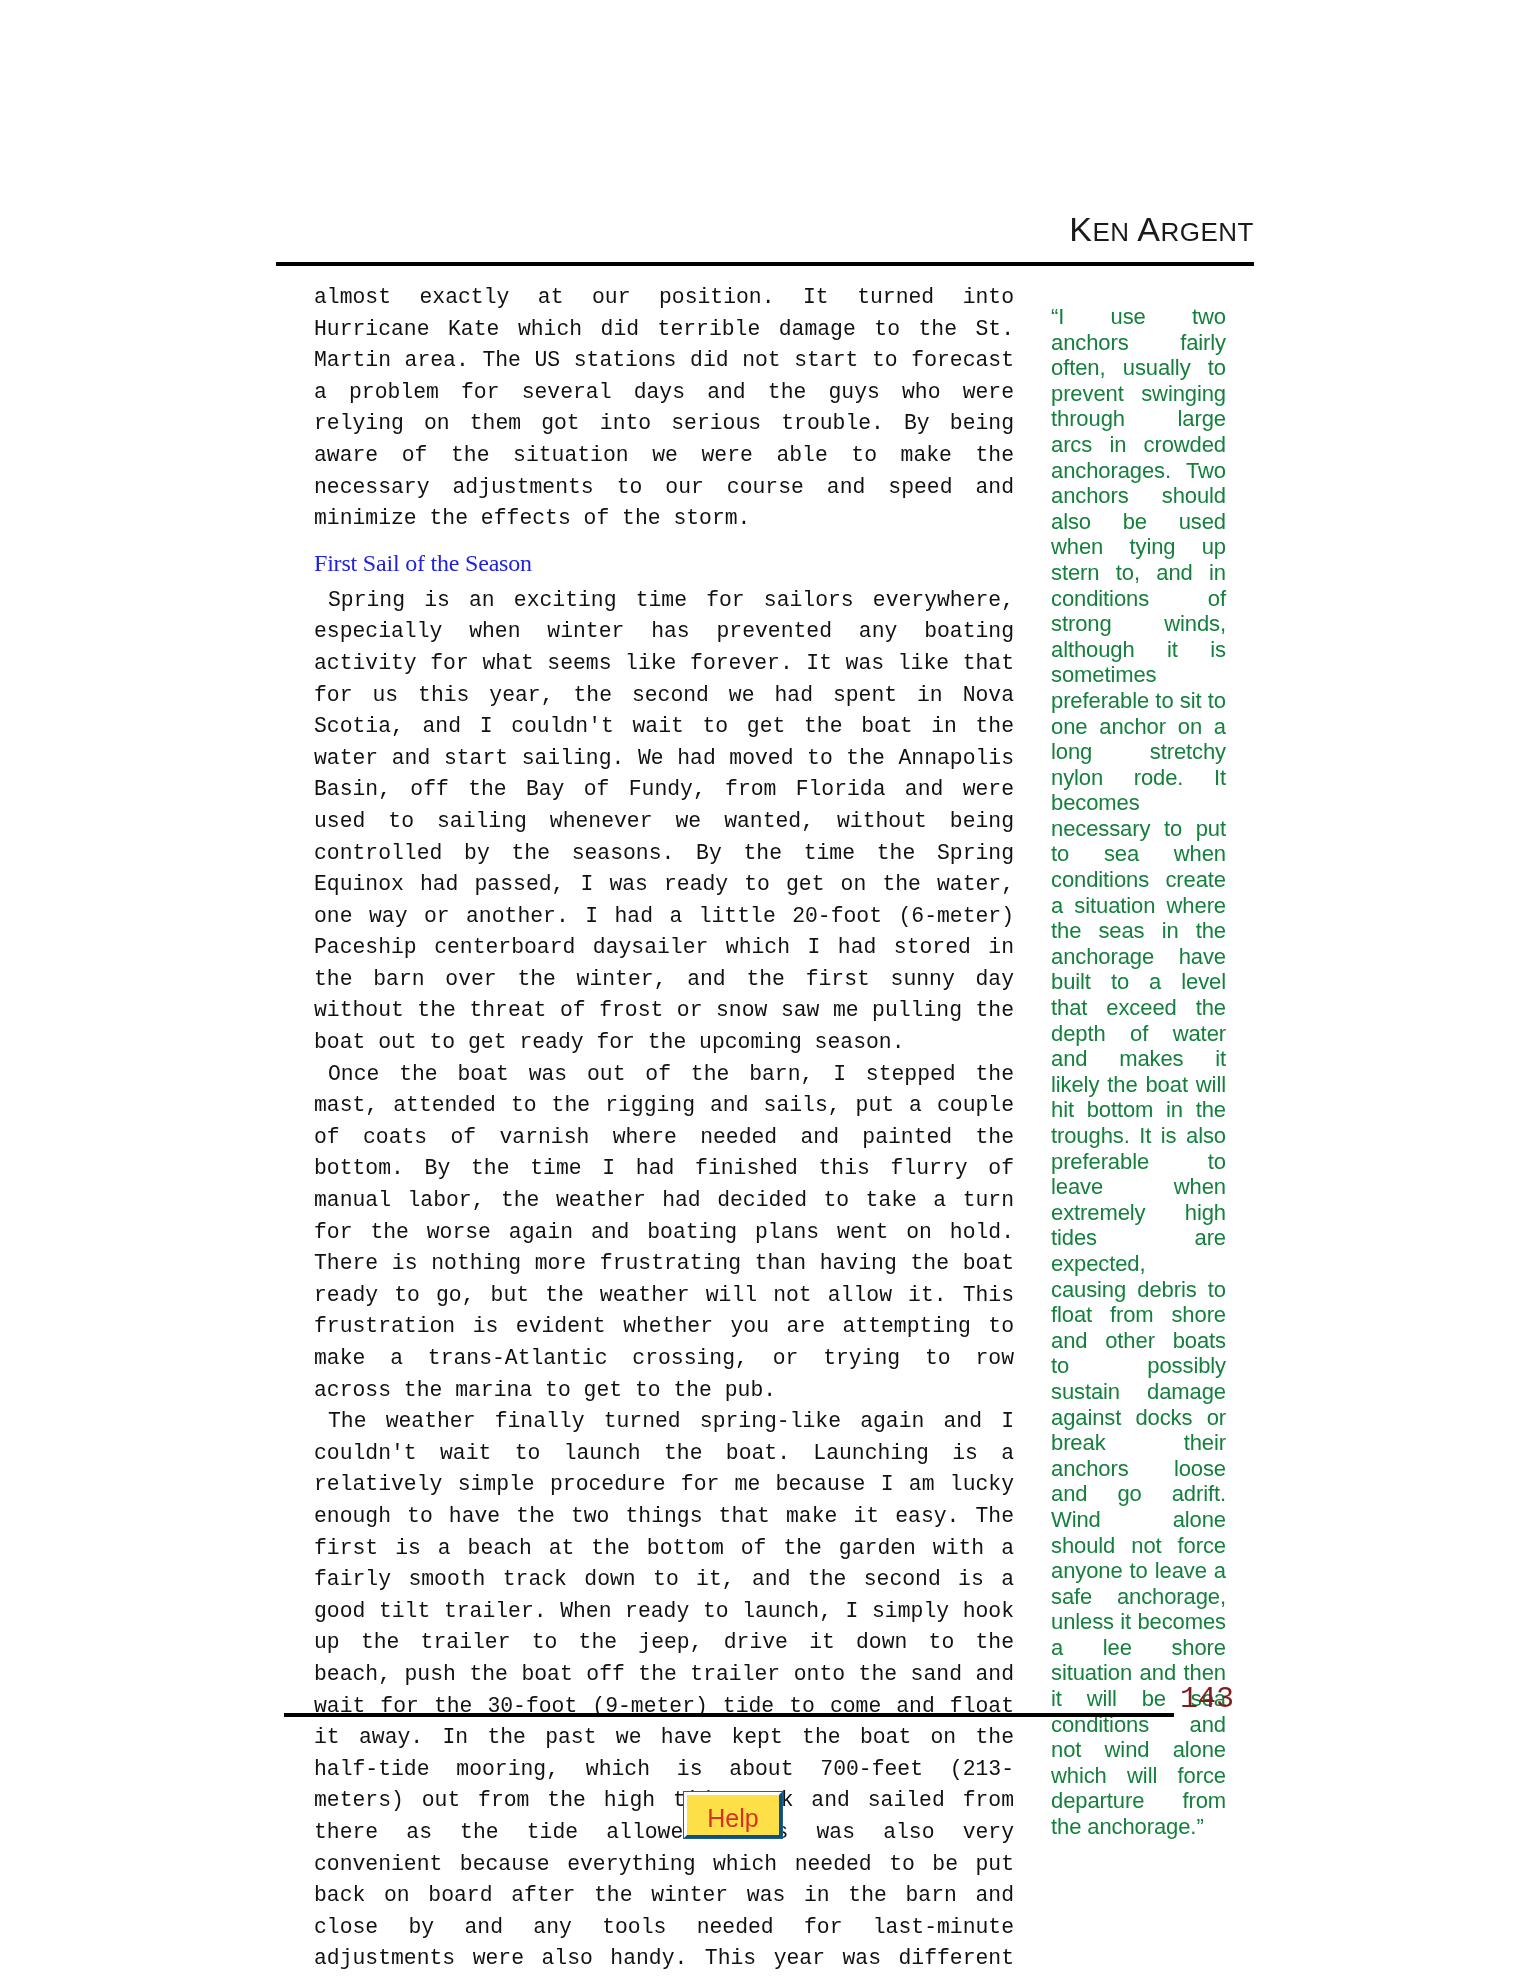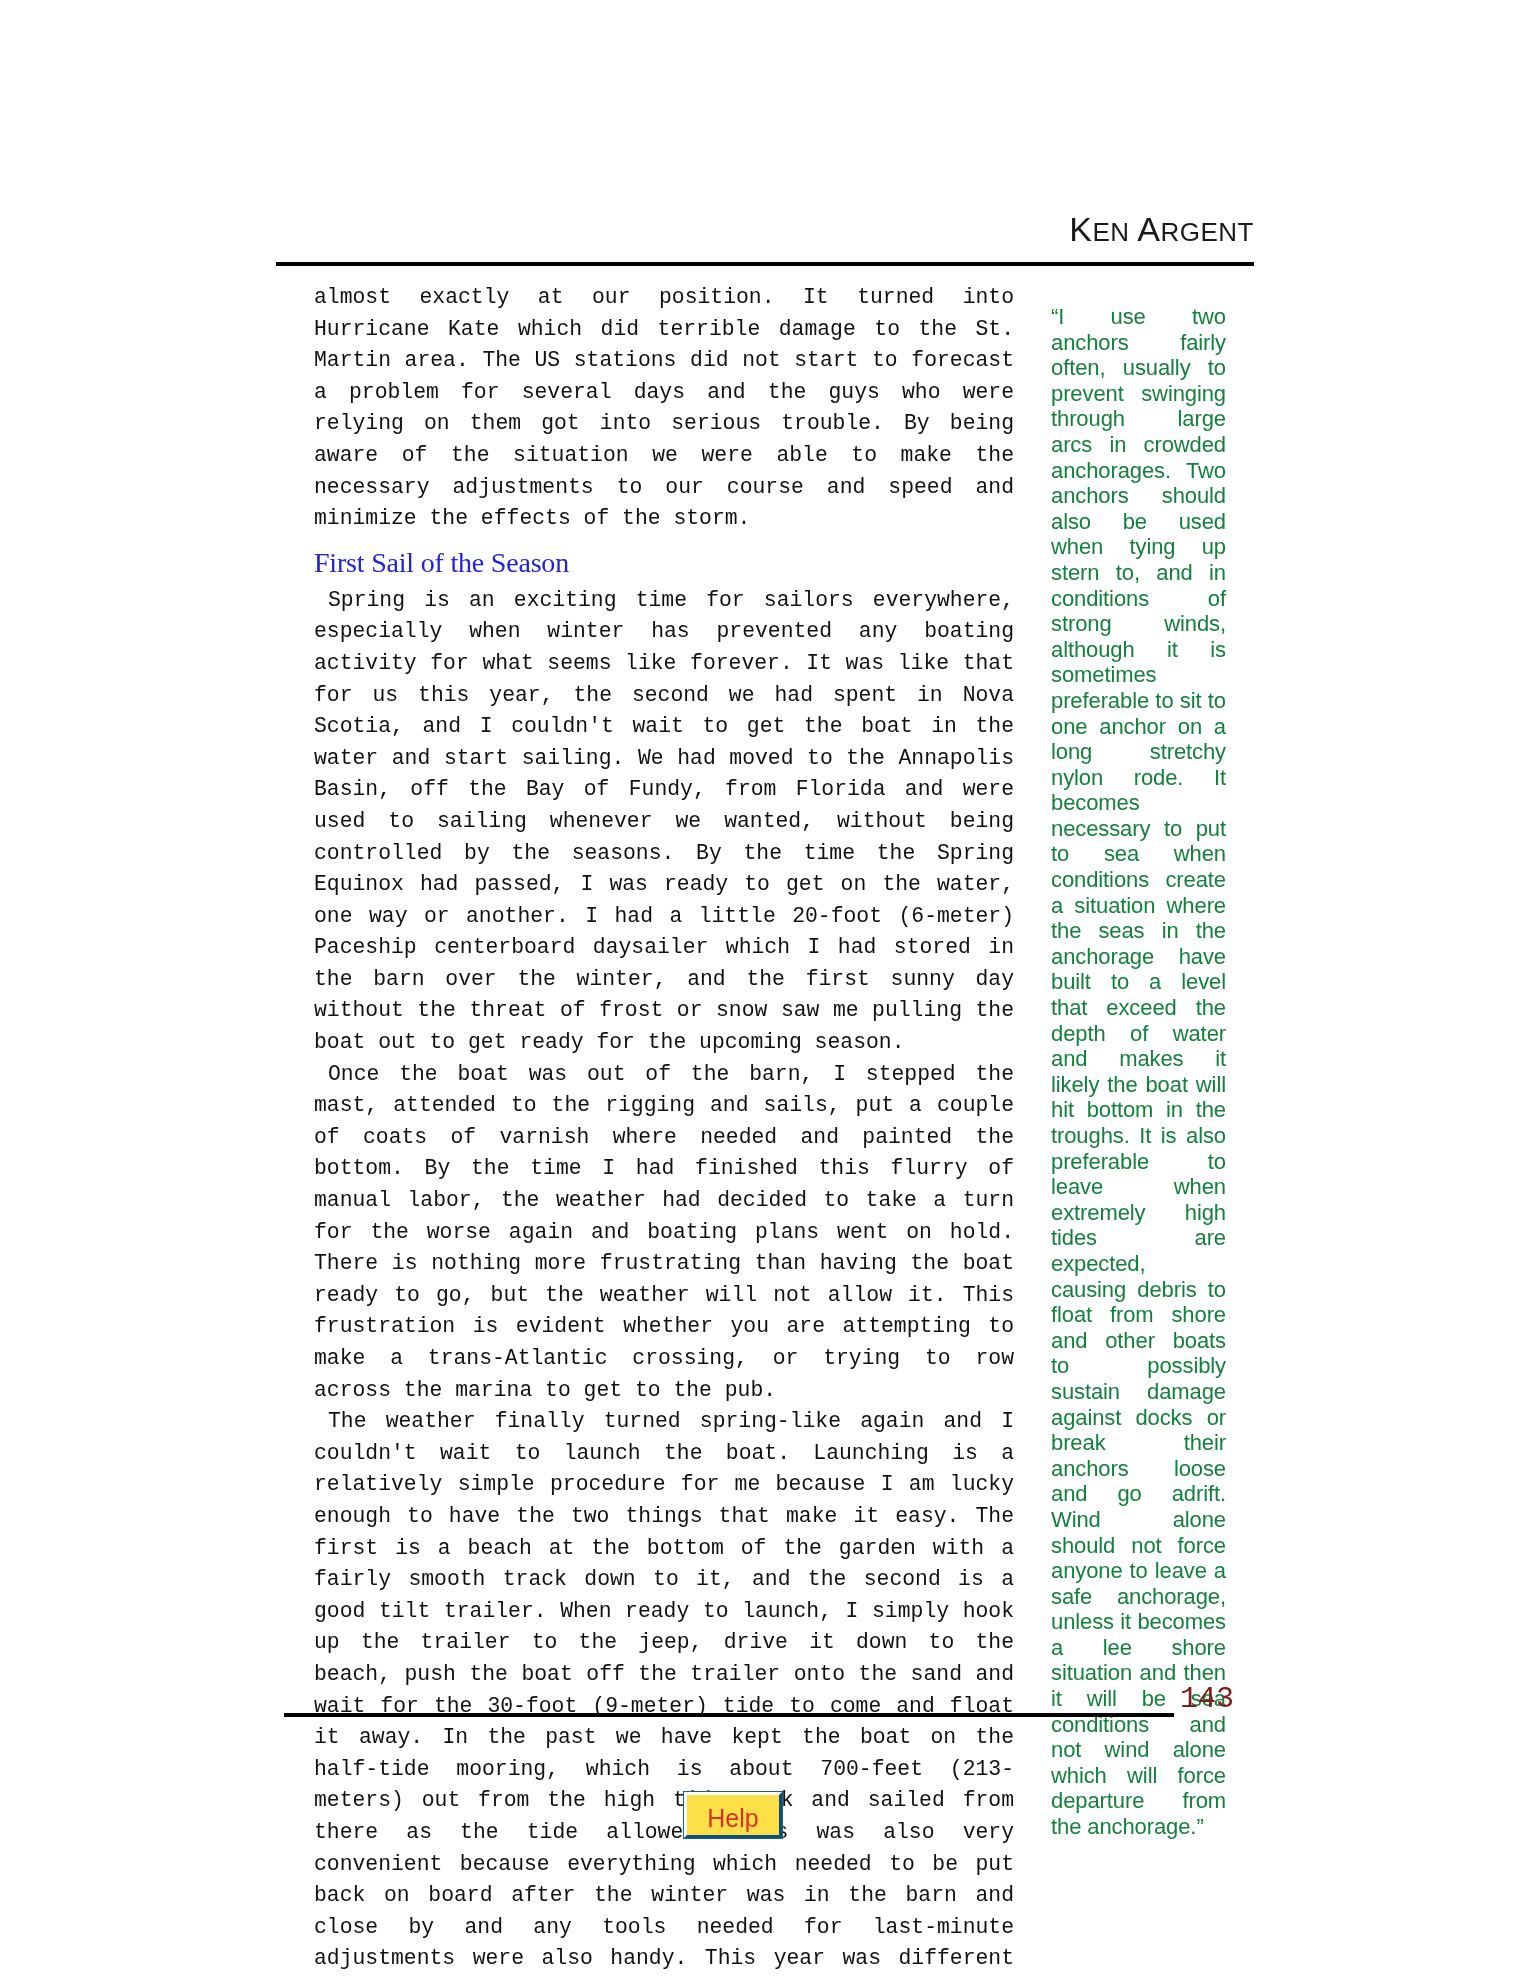--- a/index.html
+++ b/index.html
@@ -95,21 +95,21 @@
     font-size: 25px;
     line-height: 31.6px;
     color: #111111;
     text-align: justify;
     margin: 0;
     text-indent: 20px;
   }
 
   .section-head {
     font-family: "Liberation Serif", serif;
-    font-size: 28px;
+    font-size: 24px;
     line-height: 40px;
     color: #2222dd;
     margin: 8px 0 2px 0;
     font-weight: normal;
     letter-spacing: -0.2px;
   }
 
   
   .pull-quote {
     font-family: "Liberation Sans", sans-serif;

